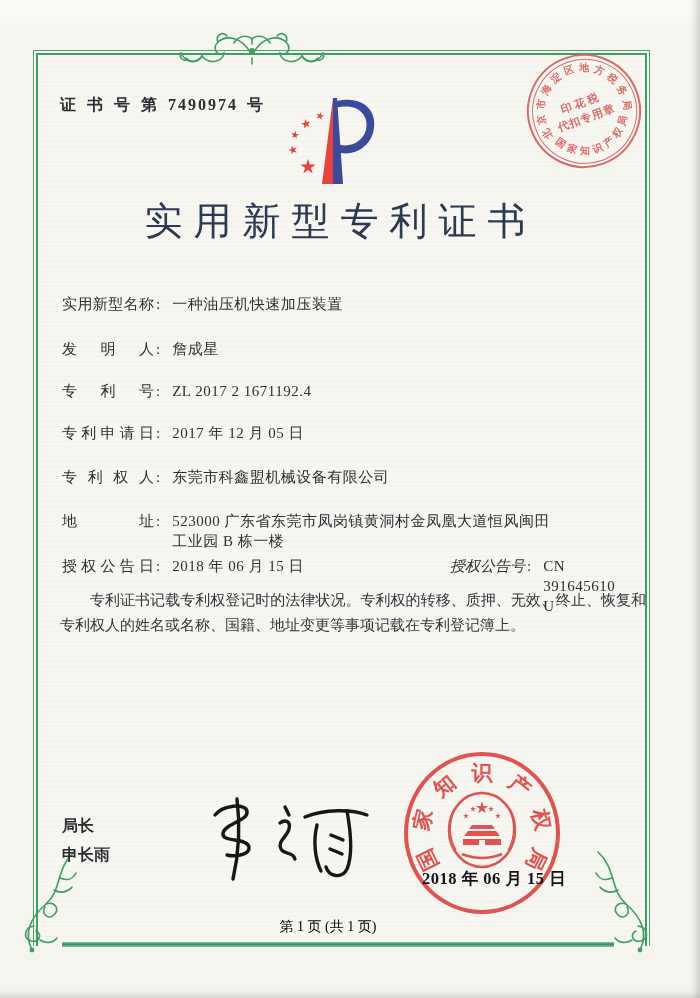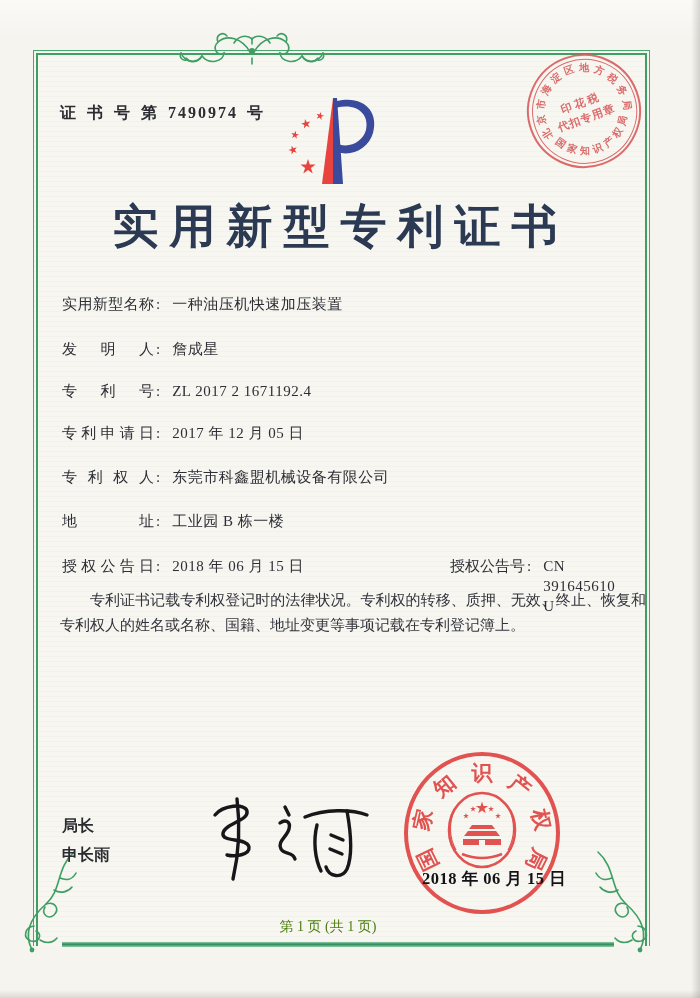--- a/index.html
+++ b/index.html
@@ -27,47 +27,47 @@
   .bottom-line{position:absolute;left:62px;top:942px;width:552px;height:5px;z-index:2;
     background:linear-gradient(180deg,#8fcbab,#2e8b57 45%,#8fcbab);}
 
   .ornament{position:absolute;z-index:2;}
   .orn-top{left:172px;top:30px;}
   .orn-bl{left:14px;top:850px;}
   .orn-br{left:594px;top:850px;}
 
   
   .cert-no{position:absolute;left:60px;top:95px;z-index:3;
-    font-size:16px;color:#2c2d33;letter-spacing:2px;word-spacing:3px;font-weight:600;margin-top:8px;}
+    font-size:16px;color:#2c2d33;letter-spacing:2px;word-spacing:3px;font-weight:600;}
 
   
   .tax-stamp{position:absolute;left:527px;top:54px;width:114px;height:114px;z-index:4;
     transform:rotate(-20deg);color:#d96060;opacity:.92;}
   .tax-stamp .ring-outer{position:absolute;inset:0;border:2.5px solid #d96060;border-radius:50%;}
   .tax-stamp .ring-inner{position:absolute;inset:4.5px;border:1px solid #d96060;border-radius:50%;}
   .tax-stamp .c1{position:absolute;left:0;right:0;top:41px;text-align:center;
     font-size:11px;font-weight:700;letter-spacing:3px;}
   .tax-stamp .c2{position:absolute;left:0;right:0;top:57px;text-align:center;
     font-size:11px;font-weight:700;letter-spacing:1px;}
 
   
   .logo{position:absolute;left:278px;top:94px;z-index:3;}
 
   .title{position:absolute;left:33px;top:196px;width:615px;z-index:3;
-    text-align:center;font-size:46px;font-weight:700;color:#2b3a52;letter-spacing:11px;}
+    text-align:center;font-size:38px;font-weight:400;color:#2b3a52;letter-spacing:11px;}
 
   
   .row{position:absolute;left:62px;z-index:3;display:flex;align-items:flex-start;
     font-size:15px;color:#2e2f36;font-weight:500;line-height:20px;}
   .row .lbl{display:inline-block;width:92px;text-align:justify;text-align-last:justify;flex:none;}
   .row .colon{flex:none;margin:0 12px 0 2px;}
   .row .val{letter-spacing:.5px;}
   .row .val .l2{display:block;}
   .grant-no{position:absolute;left:388px;top:0;display:flex;}
-  .grant-no .lbl{width:auto;text-align:left;text-align-last:auto;}
+  .grant-no .lbl{width:auto;text-align:left;text-align-last:auto;font-style:italic;}
 
   
   .paras{position:absolute;left:60px;top:588px;width:586px;z-index:3;}
   .paras p{margin:0;font-size:15px;line-height:24.5px;text-indent:2em;
     text-align:justify;color:#33343c;}
 
   
   .director{position:absolute;left:62px;top:818px;z-index:3;font-size:16px;
     font-weight:700;color:#2b2c31;line-height:1;}
   .director .name{margin-top:13px;}
@@ -77,21 +77,21 @@
   .seal{position:absolute;left:404px;top:752px;width:156px;height:162px;z-index:4;
     color:#e04a48;opacity:.95;}
   .seal .ring{position:absolute;inset:0;border:4.5px solid #e04a48;border-radius:50%;}
   .seal-date{position:absolute;left:422px;top:868px;z-index:5;font-size:16.5px;
     color:#121217;font-weight:600;letter-spacing:.5px;}
 
   [data-arc]{position:absolute;inset:0;}
   [data-arc] span{position:absolute;left:50%;top:50%;font-weight:700;line-height:1;}
 
   .footer{position:absolute;left:33px;top:918px;width:590px;z-index:3;
-    text-align:center;font-size:14px;color:#4d7c0f;}
+    text-align:center;font-size:14px;color:#000000;}
 
   svg .grn{stroke:#3f9e63;fill:none;stroke-width:1.6;stroke-linecap:round;}
   svg .grn-f{fill:#3f9e63;stroke:none;}
 </style>
 </head>
 <body>
 
 <div class="scan-top-light"></div>
 <div class="scan-edge-right"></div>
 <div class="scan-edge-bottom"></div>
@@ -202,21 +202,21 @@
   <span class="val">2017 年 12 月 05 日</span>
 </div>
 <div class="row" style="top:467px">
   <span class="lbl">专利权人</span>
     <span class="colon">:</span>
   <span class="val">东莞市科鑫盟机械设备有限公司</span>
 </div>
 <div class="row" style="top:511px">
   <span class="lbl">地址</span>
     <span class="colon">:</span>
-  <span class="val"><span class="l2">工业园 B 栋一楼</span></span>
+  <span class="val"><span>523000 广东省东莞市凤岗镇黄洞村金凤凰大道恒风闽田</span><span class="l2">工业园 B 栋一楼</span></span>
 </div>
 <div class="row" style="top:556px">
   <span class="lbl">授权公告日</span>
     <span class="colon">:</span>
   <span class="val">2018 年 06 月 15 日</span>
   <span class="grant-no">
     <span class="lbl">授权公告号</span>
       <span class="colon">:</span>
     <span class="val">CN 391645610 U</span>
   </span>

